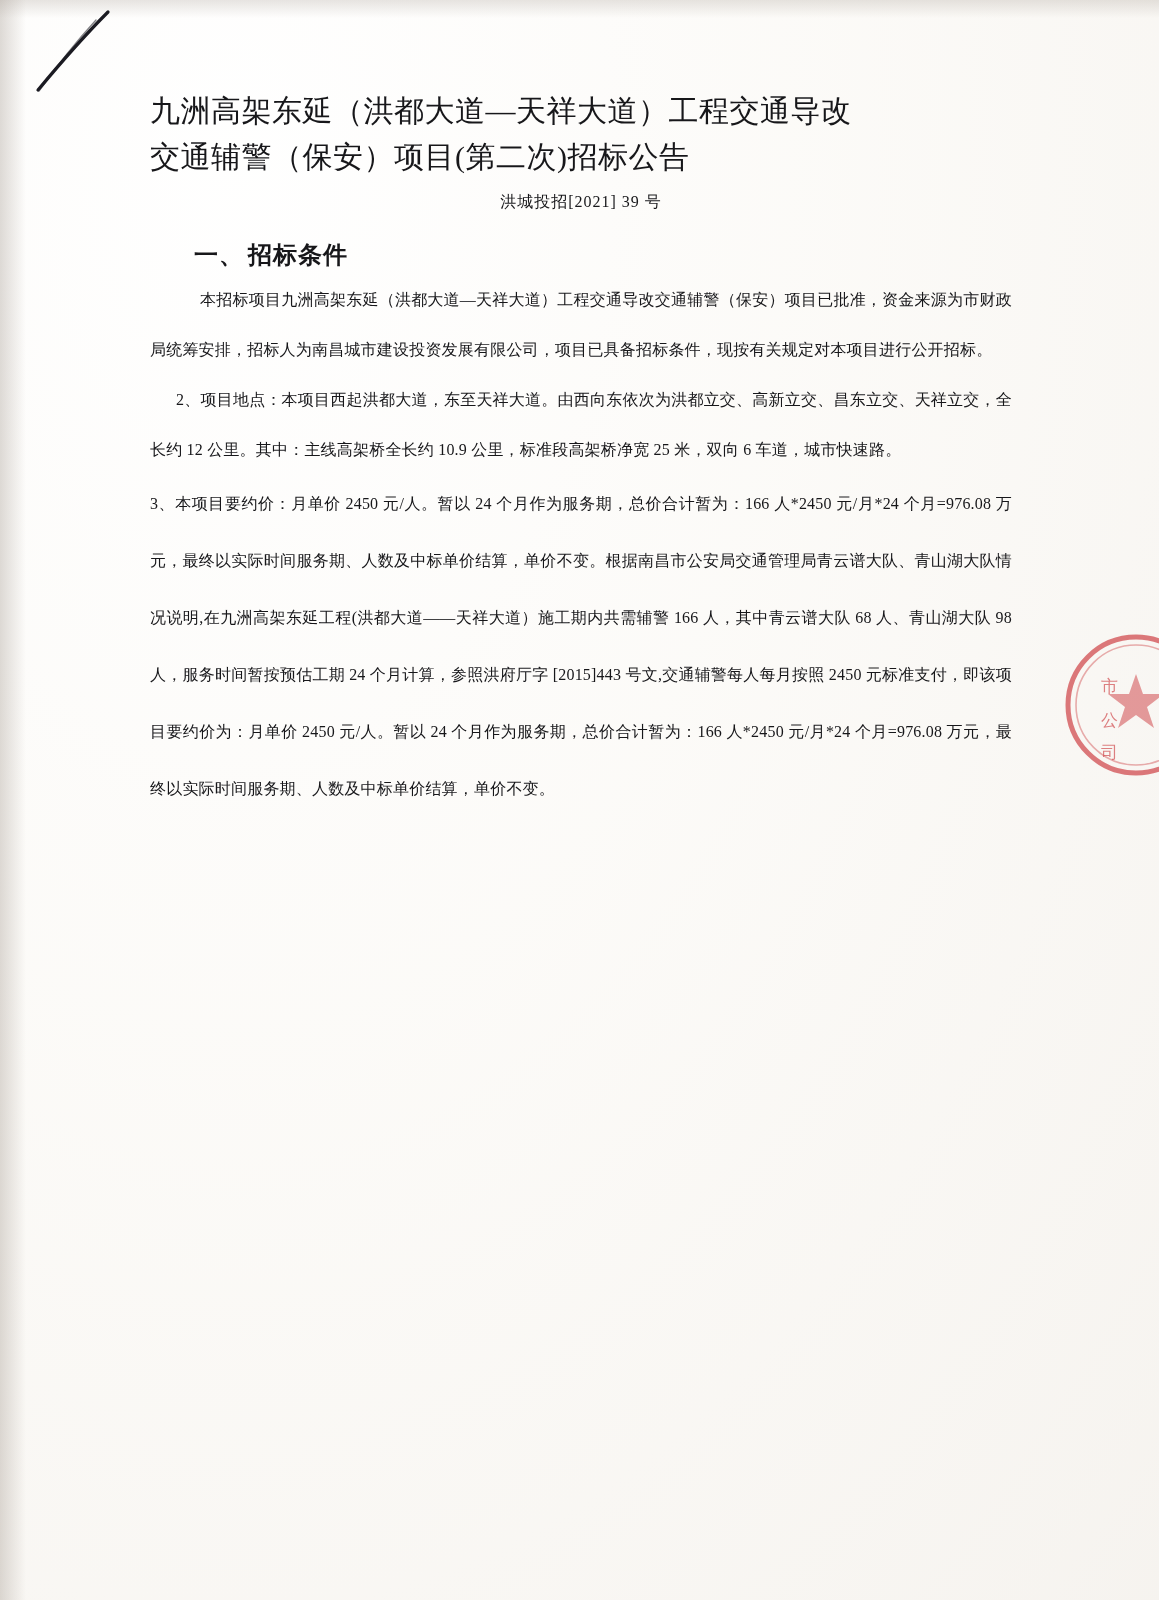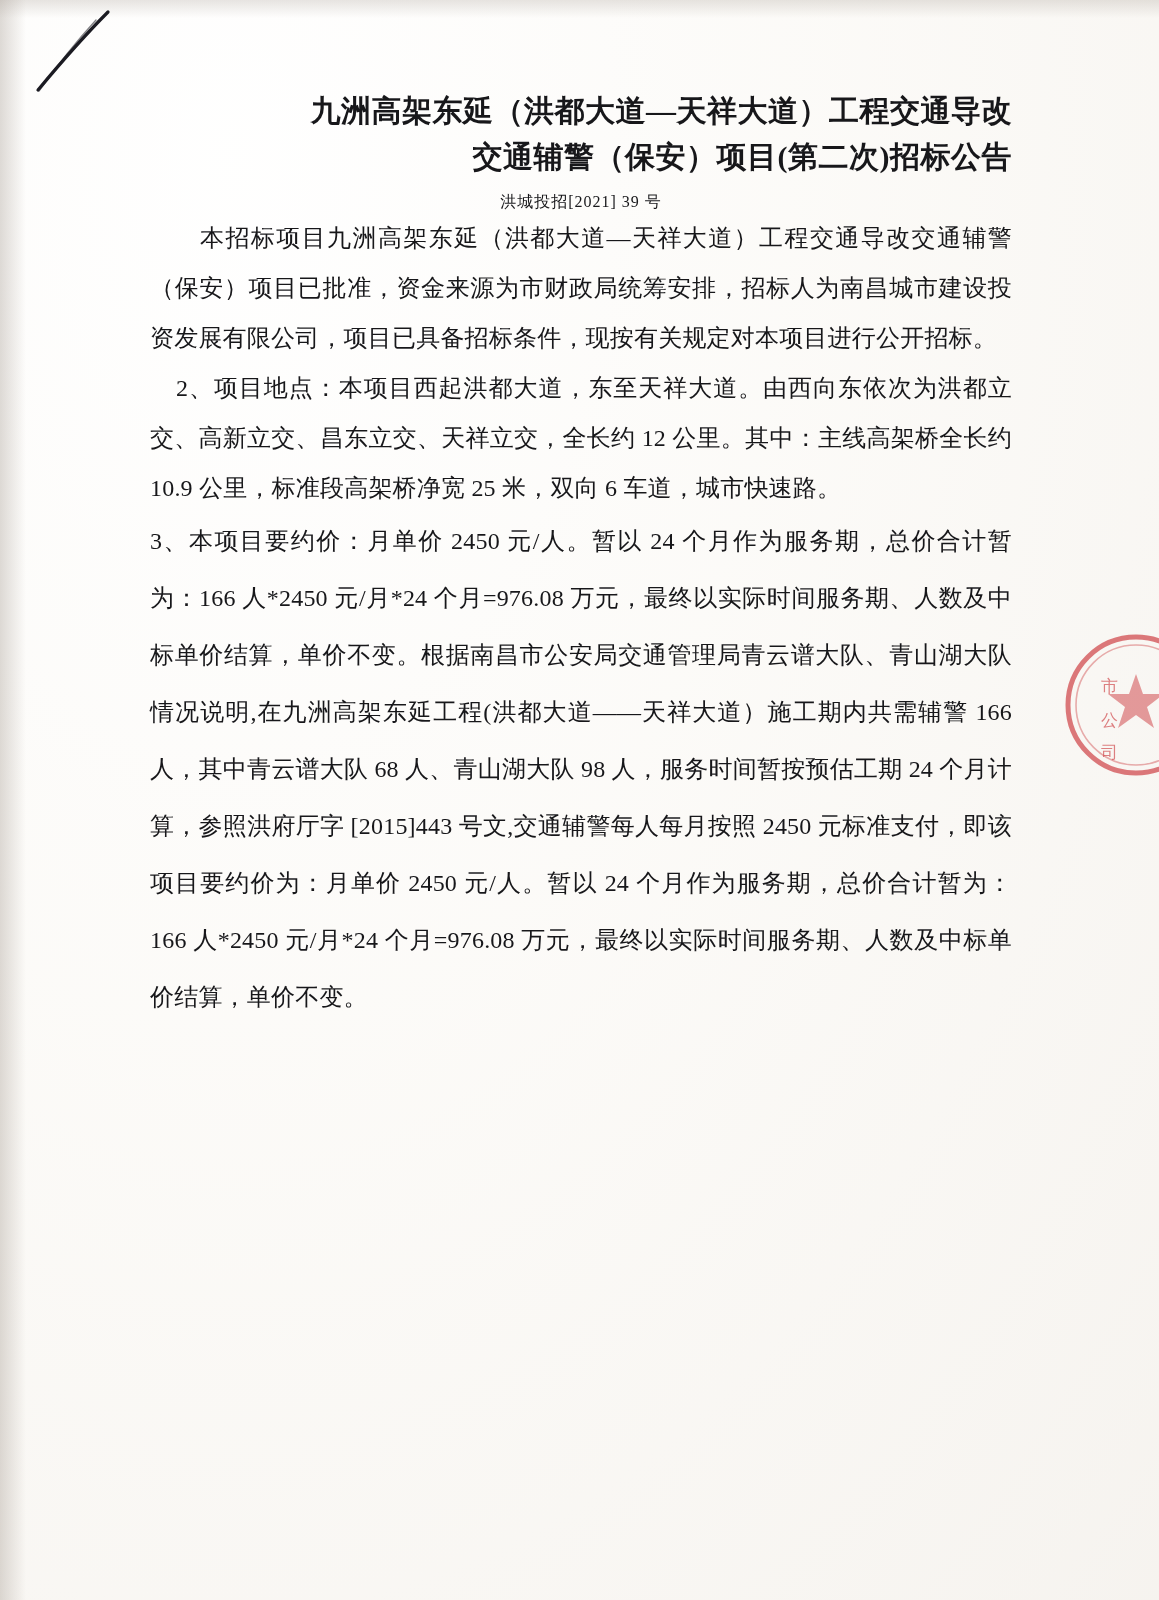--- a/index.html
+++ b/index.html
@@ -60,22 +60,22 @@
   }
 
   .content {
     position: absolute;
     left: 150px;
     top: 88px;
     width: 862px;
   }
 
   .doc-title {
-    text-align: right;
-    font-weight: bold;
+    text-align: left;
+    font-weight: normal;
     font-size: 30px;
     line-height: 46px;
     letter-spacing: 0.5px;
   }
   .doc-number {
     text-align: center;
     font-size: 16px;
     margin-top: 12px;
     letter-spacing: 1px;
   }
@@ -87,21 +87,21 @@
     margin-bottom: 4px;
     padding-left: 44px;
     letter-spacing: 1px;
   }
   .section-heading .num {
     display: inline-block;
     min-width: 54px;
   }
 
   p.para {
-    font-size: 24px;
+    font-size: 16px;
     line-height: 50px;
     margin: 0;
     text-align: justify;
     text-justify: inter-ideograph;
     letter-spacing: 0.2px;
   }
   p.indent2 {
     text-indent: 50px;
   }
   p.indent1 {
@@ -135,19 +135,22 @@
 
   <div class="content">
 
     <div class="doc-title">
       <div>九洲高架东延（洪都大道—天祥大道）工程交通导改</div>
       <div>交通辅警（保安）项目(第二次)招标公告</div>
     </div>
 
     <div class="doc-number">洪城投招[2021] 39 号</div>
 
+    <div class="section-heading">
+      <span class="num">一、</span><span>招标条件</span>
+    </div>
     <p class="para indent2">本招标项目九洲高架东延（洪都大道—天祥大道）工程交通导改交通辅警（保安）项目已批准，资金来源为市财政局统筹安排，招标人为南昌城市建设投资发展有限公司，项目已具备招标条件，现按有关规定对本项目进行公开招标。</p>
 
     <p class="para indent1">2、项目地点：本项目西起洪都大道，东至天祥大道。由西向东依次为洪都立交、高新立交、昌东立交、天祥立交，全长约 12 公里。其中：主线高架桥全长约 10.9 公里，标准段高架桥净宽 25 米，双向 6 车道，城市快速路。</p>
     <p class="para loose">3、本项目要约价：月单价 2450 元/人。暂以 24 个月作为服务期，总价合计暂为：166 人*2450 元/月*24 个月=976.08 万元，最终以实际时间服务期、人数及中标单价结算，单价不变。根据南昌市公安局交通管理局青云谱大队、青山湖大队情况说明,在九洲高架东延工程(洪都大道——天祥大道）施工期内共需辅警 166 人，其中青云谱大队 68 人、青山湖大队 98 人，服务时间暂按预估工期 24 个月计算，参照洪府厅字 [2015]443 号文,交通辅警每人每月按照 2450 元标准支付，即该项目要约价为：月单价 2450 元/人。暂以 24 个月作为服务期，总价合计暂为：166 人*2450 元/月*24 个月=976.08 万元，最终以实际时间服务期、人数及中标单价结算，单价不变。</p>
 
   </div>
 </div>
 
 </body></html>

